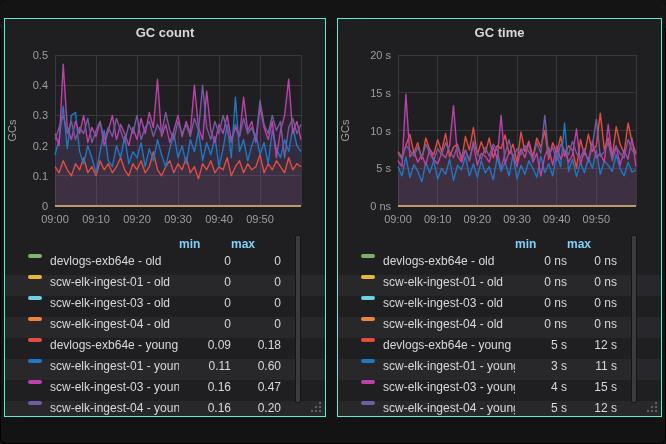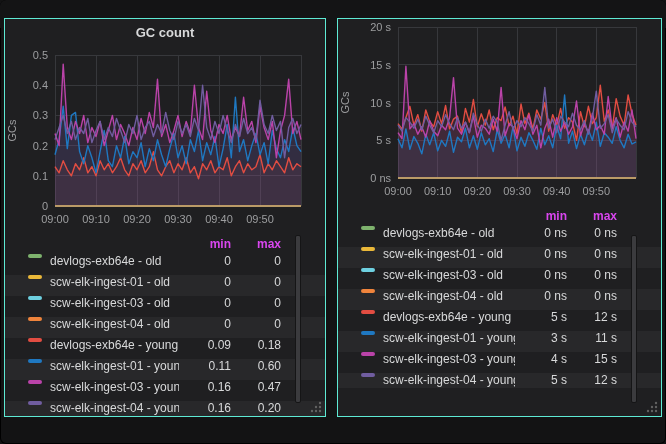--- a/index.html
+++ b/index.html
@@ -20,21 +20,21 @@
     color:#d8d9da;font-size:13px;font-weight:600;cursor:pointer;
   }
   svg.chart{display:block;}
   svg.chart text{fill:#9d9ea0;font-size:11px;font-family:"Liberation Sans",sans-serif;}
   svg.chart .ty{text-anchor:end;}
   svg.chart .tx{text-anchor:middle;}
   svg.chart line.grid{stroke:#37383c;stroke-width:1;shape-rendering:crispEdges;}
   .legend{color:#d8d9da;font-size:12px;}
   .lheader{display:flex;align-items:center;height:20px;padding:0 44px 0 23px;font-weight:bold;}
   .lheader .sp{flex:1;}
-  .lheader .lmin,.lheader .lmax{color:#d946ef;text-align:right;cursor:pointer;}
+  .lheader .lmin,.lheader .lmax{color:#7dd3fc;text-align:left;cursor:pointer;}
   .lmin{width:52px;}.lmax{width:50px;}
   .lrows{overflow:hidden;height:162px;}
   .lrow{display:flex;align-items:flex-start;height:21px;padding:0 44px 0 23px;}
   .lrow:nth-child(even){background:rgba(255,255,255,0.045);}
   .swatch{width:14px;height:4px;border-radius:2px;margin-right:8px;flex:none;cursor:pointer;}
   .lname{flex:1;white-space:nowrap;overflow:hidden;cursor:pointer;}
   .lrow .lmin,.lrow .lmax{text-align:right;}
   .sbar{position:absolute;right:24px;top:216px;width:6px;height:168px;}
   .sbar .thumb{width:100%;height:100%;background:#3b3b3e;border:1px solid #151516;border-radius:2px;box-sizing:border-box;}
   svg.grip{position:absolute;right:3px;bottom:3px;cursor:nwse-resize;}
@@ -151,20 +151,21 @@
     <circle cx="11" cy="3" r="1.2"></circle>
       <circle cx="11" cy="7" r="1.2"></circle>
       <circle cx="7" cy="7" r="1.2"></circle>
     <circle cx="11" cy="11" r="1.2"></circle>
       <circle cx="7" cy="11" r="1.2"></circle>
       <circle cx="3" cy="11" r="1.2"></circle>
   </svg>
 </div>
 
 <div class="panel" style="left:337px;width:325px;">
+  <div class="panel-title">GC time</div>
   <svg class="chart" width="323" height="187">
       <line x1="60" y1="8" x2="298" y2="8" class="grid"></line>
       <text x="53" y="12" class="ty">20 s</text>
       <line x1="60" y1="45.75" x2="298" y2="45.75" class="grid"></line>
       <text x="53" y="49.75" class="ty">15 s</text>
       <line x1="60" y1="83.5" x2="298" y2="83.5" class="grid"></line>
       <text x="53" y="87.5" class="ty">10 s</text>
       <line x1="60" y1="121.25" x2="298" y2="121.25" class="grid"></line>
       <text x="53" y="125.25" class="ty">5 s</text>
       <line x1="60" y1="159" x2="298" y2="159" class="grid"></line>

